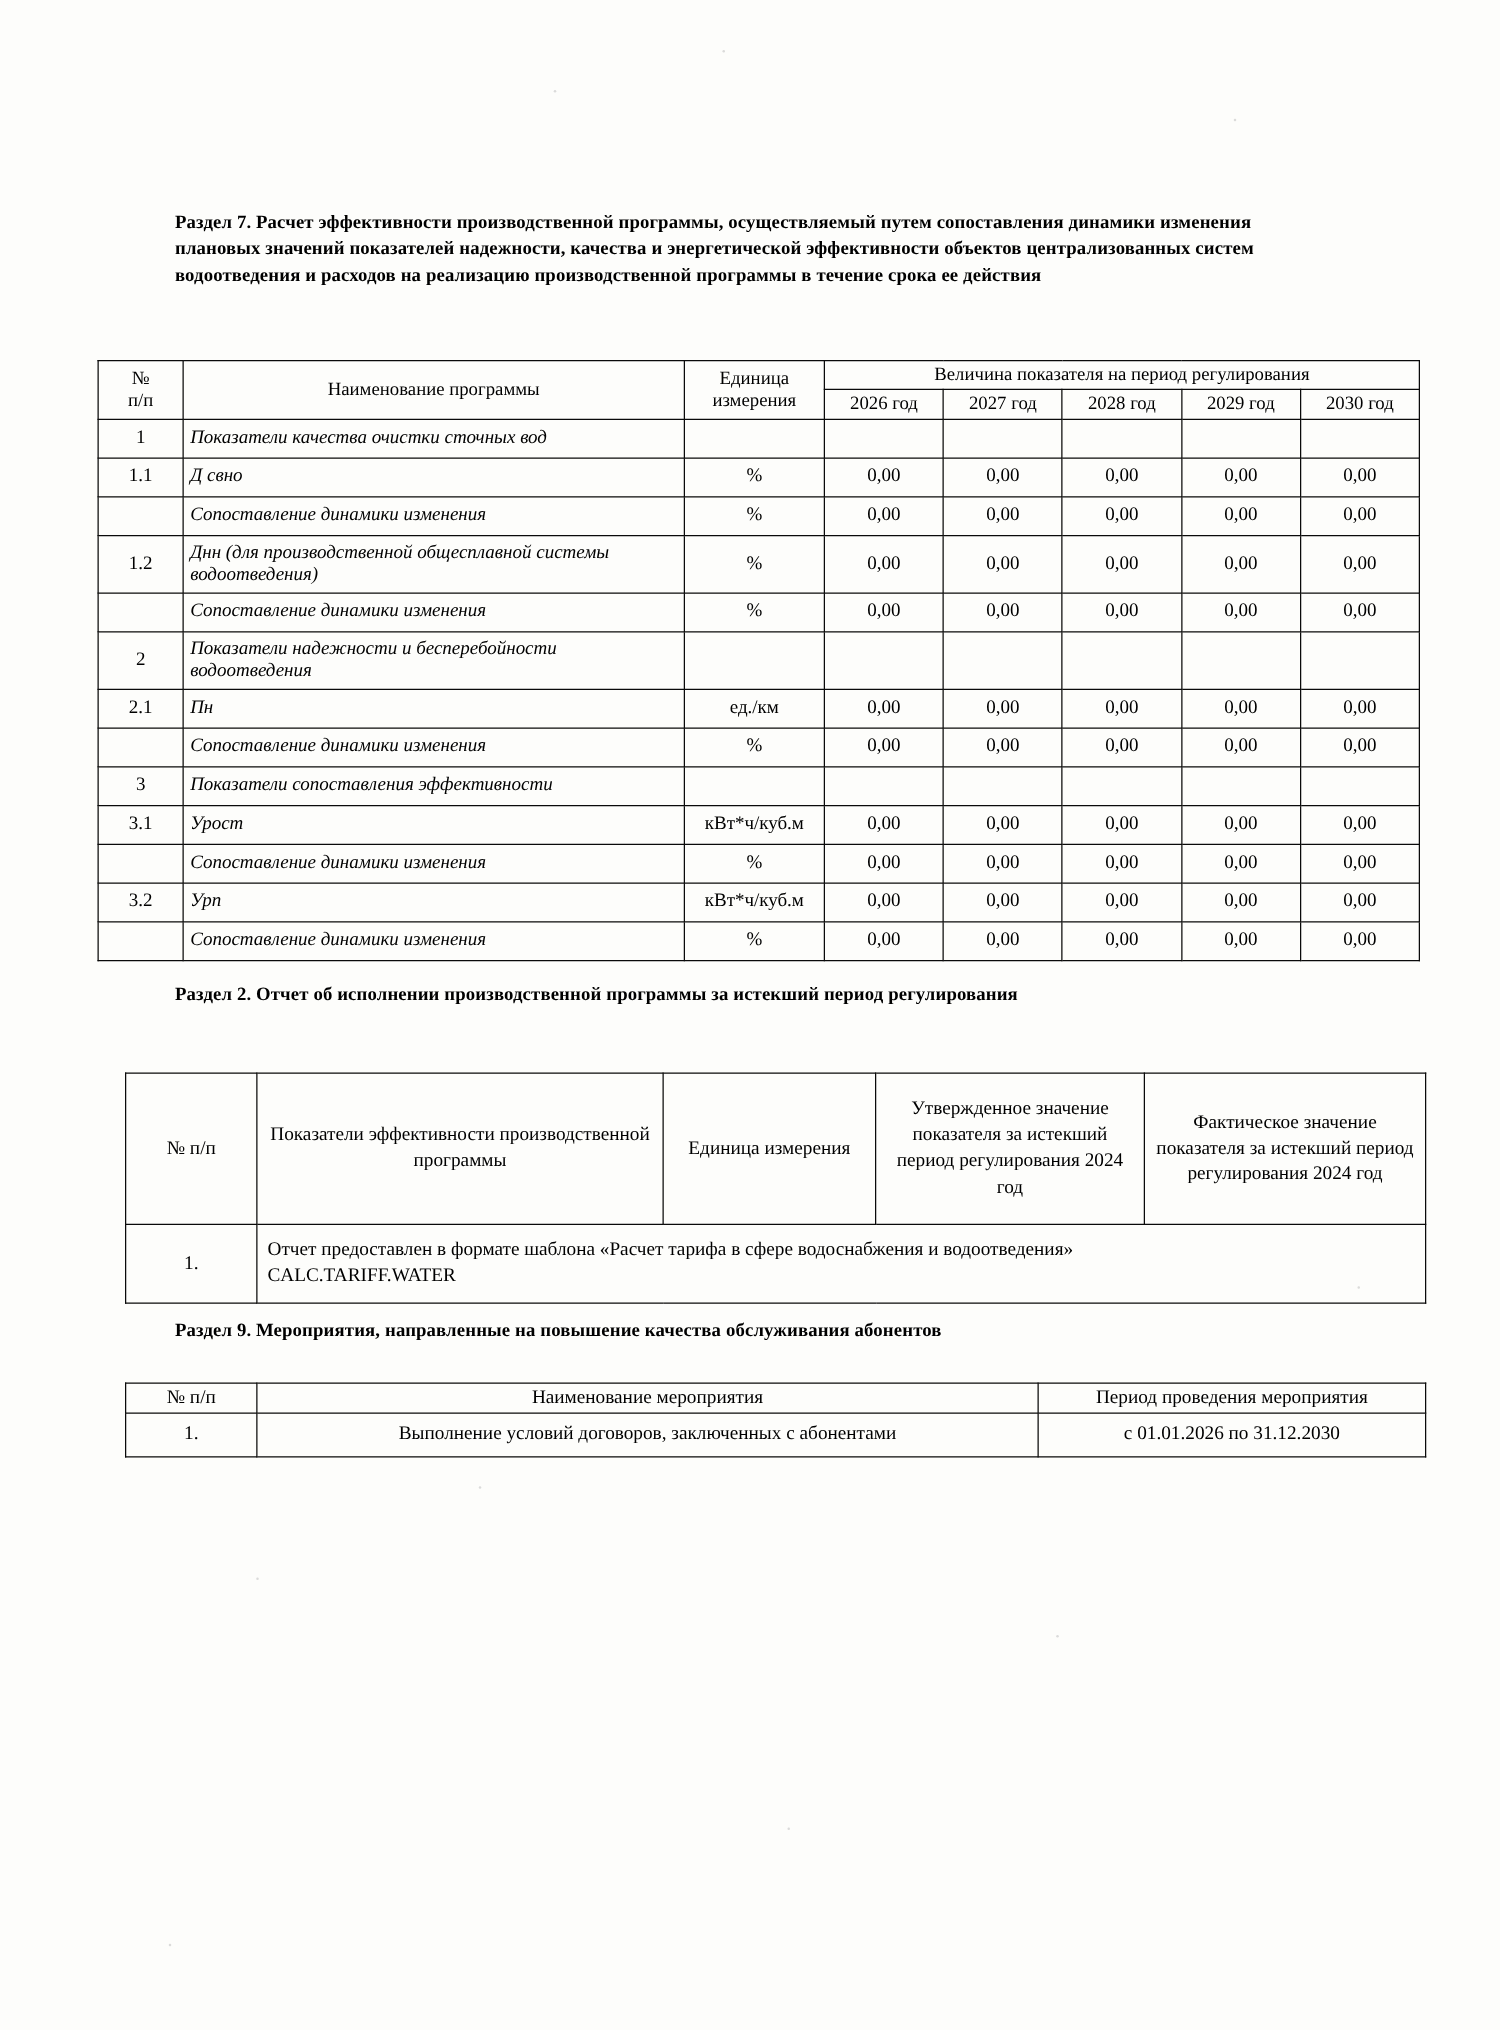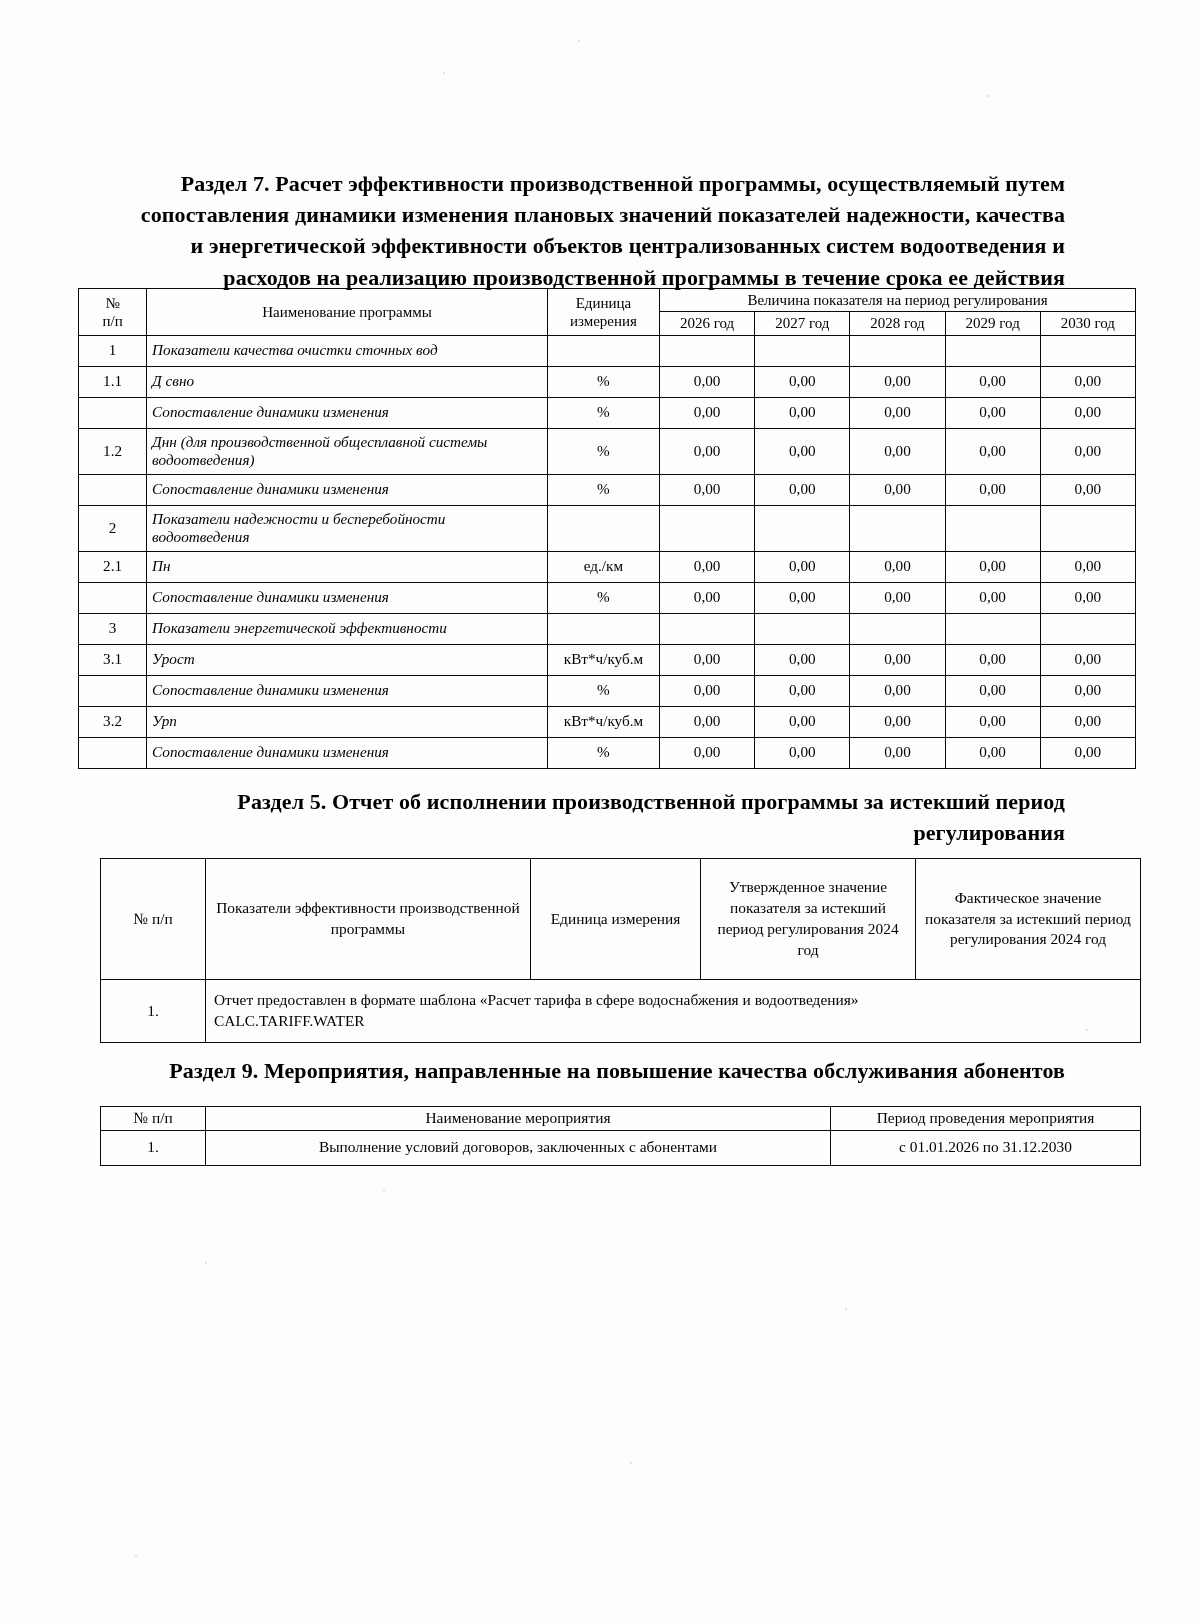--- a/index.html
+++ b/index.html
@@ -34,23 +34,23 @@
   }
 
   .content {
     position: absolute;
     left: 0;
     top: 0;
     width: 1200px;
   }
 
   h2.section-title {
-    font-size: 22px;
+    font-size: 15px;
     font-weight: bold;
-    text-align: right;
+    text-align: left;
     line-height: 1.42;
     margin: 0;
     letter-spacing: .1px;
   }
 
   
   #sec7-title {
     position: absolute;
     left: 140px;
     top: 168px;
@@ -267,21 +267,21 @@
           <td class="l">Сопоставление динамики изменения</td>
           <td class="c">%</td>
           <td class="c">0,00</td>
           <td class="c">0,00</td>
           <td class="c">0,00</td>
           <td class="c">0,00</td>
           <td class="c">0,00</td>
         </tr>
         <tr>
           <td class="c">3</td>
-          <td class="l">Показатели энергетической эффективности</td>
+          <td class="l">Показатели сопоставления эффективности</td>
           <td class="c"></td>
           <td class="c"></td>
           <td class="c"></td>
           <td class="c"></td>
           <td class="c"></td>
           <td class="c"></td>
         </tr>
         <tr>
           <td class="c">3.1</td>
           <td class="l">Урост</td>
@@ -318,21 +318,21 @@
           <td class="c">%</td>
           <td class="c">0,00</td>
           <td class="c">0,00</td>
           <td class="c">0,00</td>
           <td class="c">0,00</td>
           <td class="c">0,00</td>
         </tr>
       </tbody>
     </table>
 
-    <h2 class="section-title" id="sec8-title">Раздел 5.  Отчет об исполнении производственной программы за истекший период регулирования</h2>
+    <h2 class="section-title" id="sec8-title">Раздел 2.  Отчет об исполнении производственной программы за истекший период регулирования</h2>
 
     <table class="doc" id="table8">
       <colgroup>
         <col class="col-num">
           <col class="col-ind">
           <col class="col-unit">
           <col class="col-appr">
           <col class="col-fact">
       </colgroup>
       <thead>

